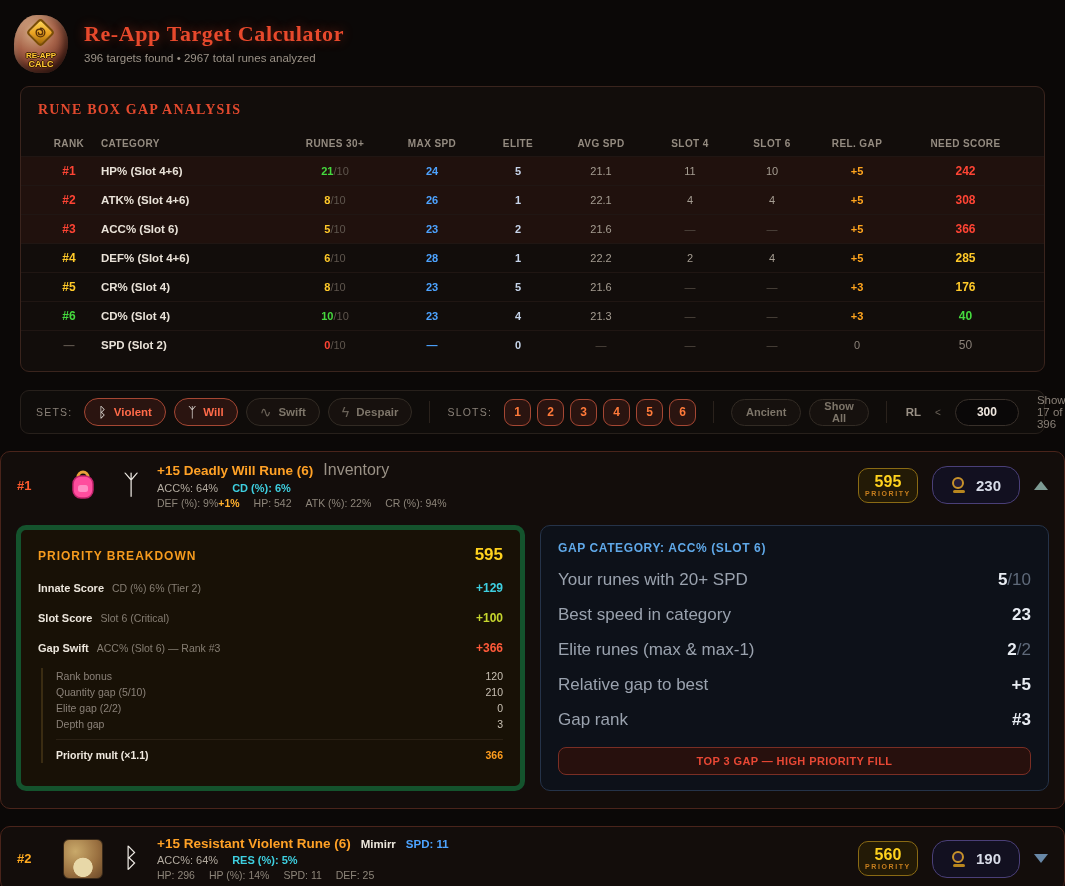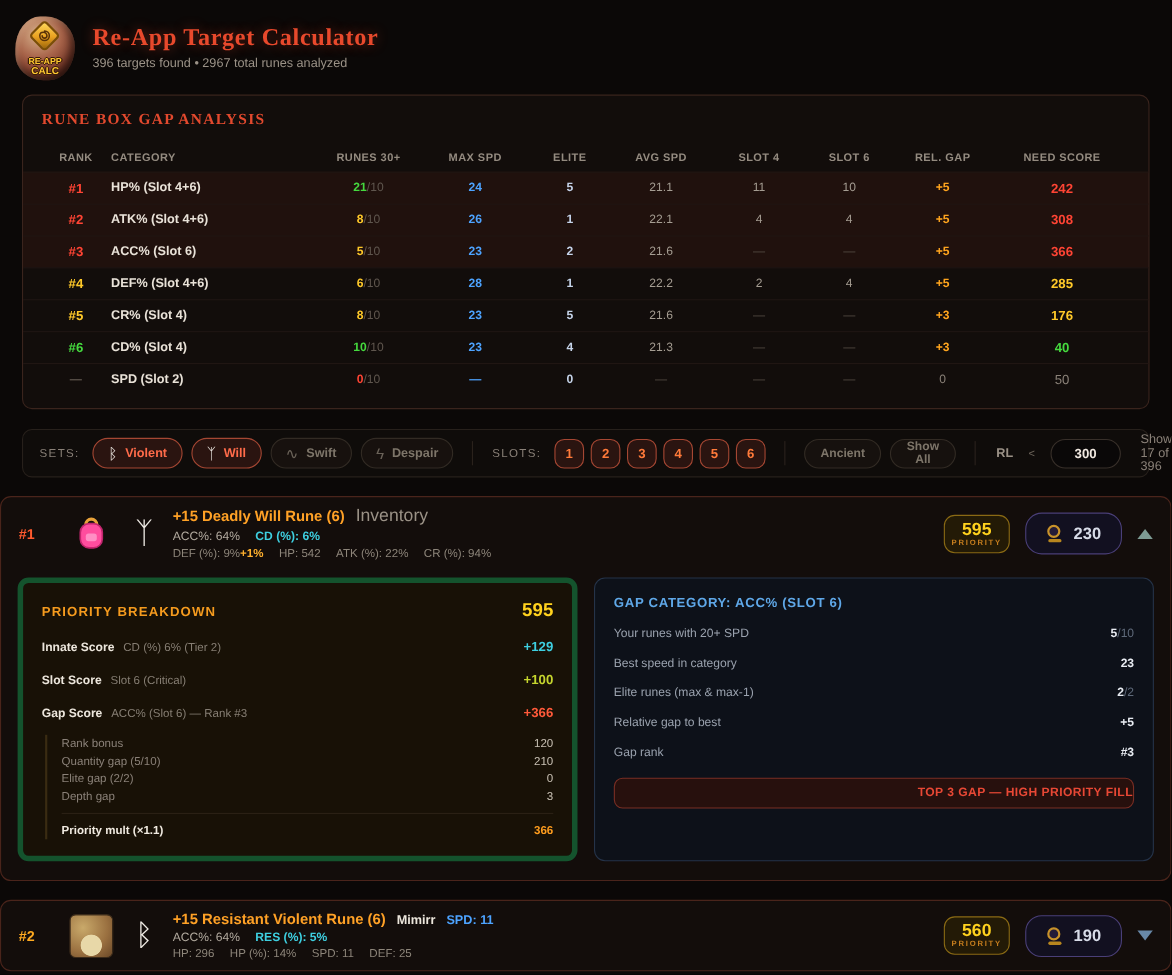--- a/index.html
+++ b/index.html
@@ -142,25 +142,25 @@
   .bd-subrow { display:flex; justify-content:space-between; font-size:10.5px;
     color:#8a8178; line-height:16px; }
   .bd-subrow .sv { color:#c9c1b4; }
   .bd-divider { border-top:1px solid #2a2014; margin:7px 0; }
   .bd-subrow.raw { line-height:17px; }
   .bd-subrow.mult .sl { color:#f0eae0; font-weight:bold; }
   .bd-subrow.mult .sv { color:#ff9d1e; font-weight:bold; }
 
   .gc-panel { border:1px solid #253349; background:#0d1119; border-radius:10px; padding:15px 17px; }
   .gc-head { color:#5fa8e8; font-weight:bold; font-size:12px; letter-spacing:.6px; }
-  .gc-row { display:flex; justify-content:space-between; font-size:11px; color:#9aa2ae; margin-top:15px; }
+  .gc-row { display:flex; justify-content:space-between; font-size:17px; color:#9aa2ae; margin-top:15px; }
   .gc-val { color:#e8ecf2; font-weight:bold; }
   .gc-suf { color:#5f6a7a; font-weight:normal; }
   .gc-banner { margin-top:17px; border:1px solid #7a2e24; background:#27100d; color:#e84835;
-    font-weight:bold; font-size:11px; text-align:right; padding:7px 0; border-radius:8px;
+    font-weight:bold; font-size:11px; text-align:center; padding:7px 0; border-radius:8px;
     letter-spacing:.4px; cursor:default; }
 </style>
 </head>
 <body>
 
 <div class="page">
 
   <header class="app-header">
     <div class="logo">
       <div class="logo-diamond">
@@ -378,21 +378,21 @@
           <span class="bd-label">Innate Score</span>
           <span class="bd-desc">CD (%) 6% (Tier 2)</span>
           <span class="bd-val v-cyan">+129</span>
         </div>
         <div class="bd-row">
           <span class="bd-label">Slot Score</span>
           <span class="bd-desc">Slot 6 (Critical)</span>
           <span class="bd-val v-lime">+100</span>
         </div>
         <div class="bd-row">
-          <span class="bd-label">Gap Score</span>
+          <span class="bd-label">Gap Swift</span>
           <span class="bd-desc">ACC% (Slot 6) — Rank #3</span>
           <span class="bd-val v-red">+366</span>
         </div>
         <div class="bd-sub">
           <div class="bd-subrow">
             <span>Rank bonus</span>
               <span class="sv">120</span>
           </div>
           <div class="bd-subrow">
             <span>Quantity gap (5/10)</span>

